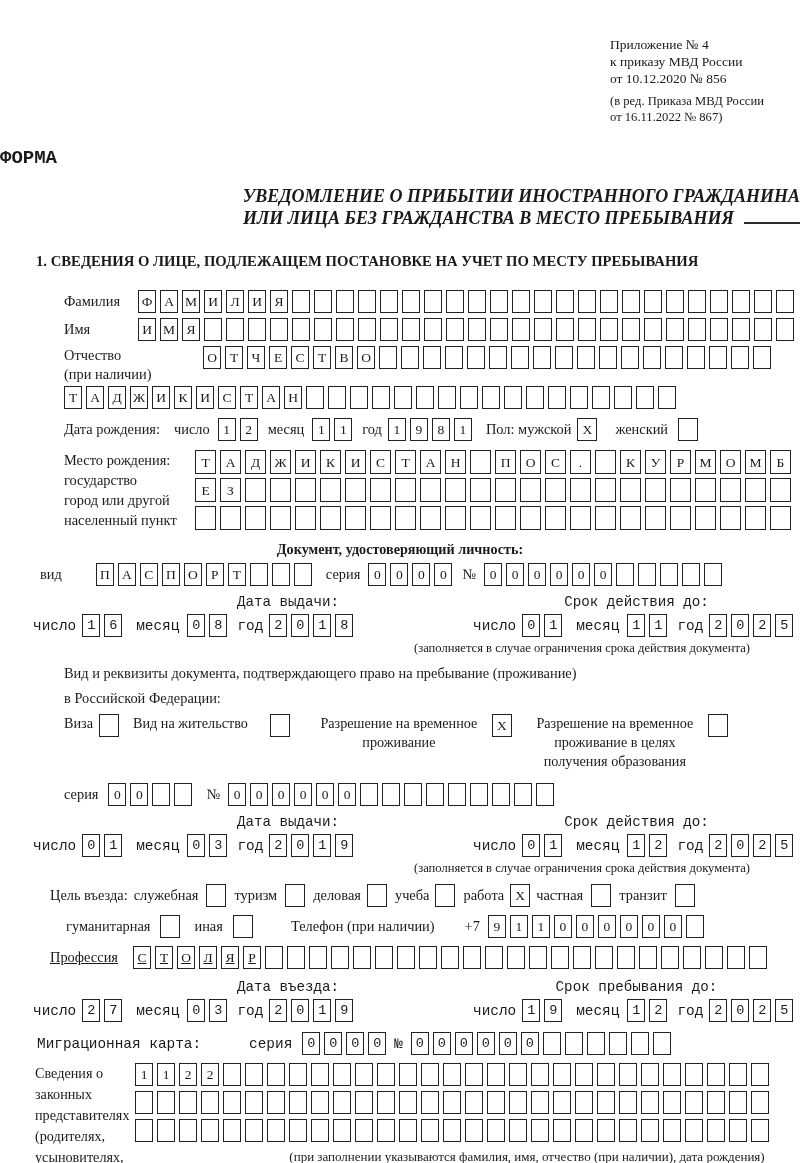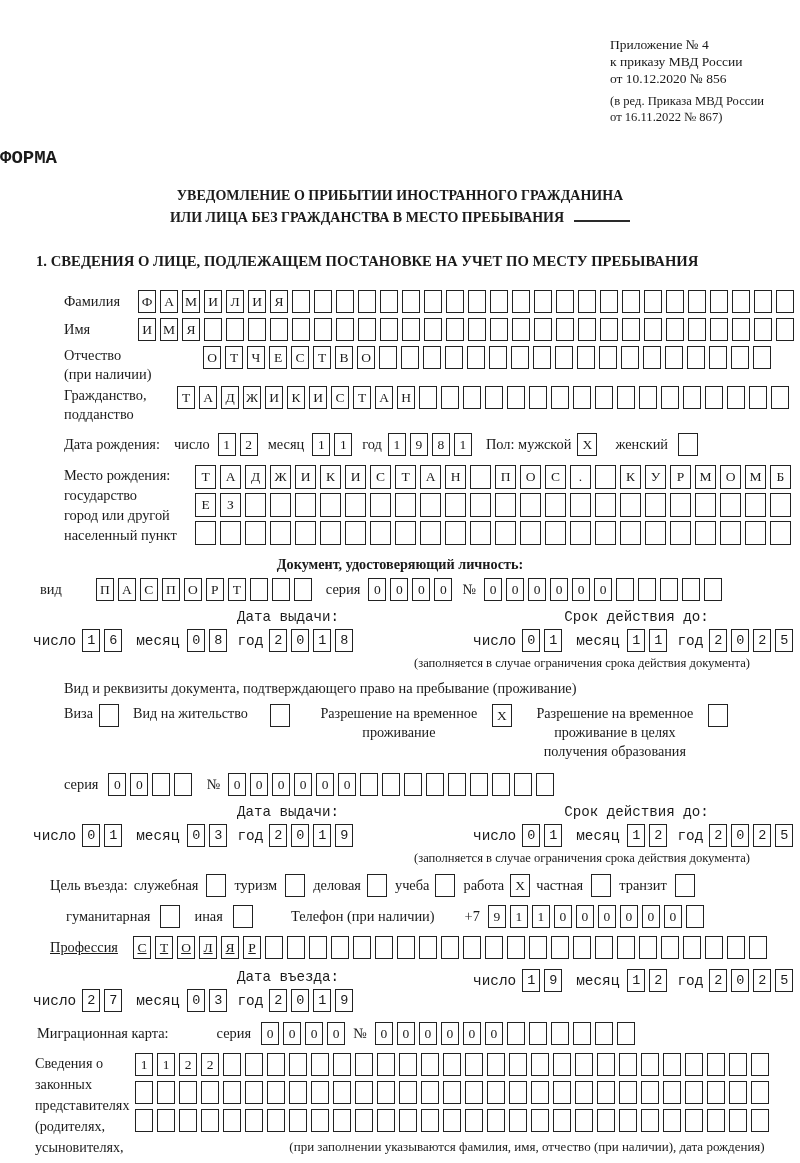--- a/index.html
+++ b/index.html
@@ -5,21 +5,21 @@
   html,body{margin:0;padding:0;background:#fff;}
   .page{
     width:800px;height:1163px;background:#ffffff;color:#1a1a1a;
     font-family:"Liberation Serif","DejaVu Serif",serif;
     position:relative;overflow:hidden;box-sizing:border-box;
   }
   
   .appendix{margin:36px 36px 0 610px;font-size:13.5px;line-height:17px;}
   .appendix .amend{margin-top:6px;font-size:12.6px;line-height:16px;}
   .forma{margin:22px 38px 0 0;font-weight:bold;font-size:19px;font-family:Liberation Mono, monospace;}
-  .title{margin-top:16px;text-align:center;font-weight:bold;font-size:14px;line-height:22px;}
+  .title{margin-top:16px;text-align:right;font-weight:bold;font-size:18px;line-height:22px;font-style:italic;}
   .blank-underline{display:inline-block;width:56px;border-bottom:2px solid #2a2a2a;height:0.85em;margin-left:10px;}
   .sec1{margin:24px 0 0 36px;font-weight:bold;font-size:14.7px;}
   
   .row{display:flex;align-items:center;}
   .lbl{font-size:14.4px;white-space:nowrap;}
   .cells{display:inline-flex;gap:4px;flex-wrap:nowrap;}
   .cell{
     box-sizing:border-box;width:18px;height:23px;border:1.8px solid #222222;
     display:inline-flex;align-items:center;justify-content:center;
     font-size:13.5px;line-height:1;background:#fff;flex:none;
@@ -182,24 +182,20 @@
         <span class="cell"></span>
         <span class="cell"></span>
         <span class="cell"></span>
         <span class="cell"></span>
         <span class="cell"></span>
         <span class="cell"></span>
       </span>
   </div>
 
   <div class="row frow" style="padding-left:64px;align-items:flex-start;margin-top:2px;">
-    <span class="lbl lblcol two-line" style="width:113px;">
-      <div>Гражданство,</div>
-      <div>подданство</div>
-    </span>
     <span class="cells">
         <span class="cell">Т</span>
         <span class="cell">А</span>
         <span class="cell">Д</span>
         <span class="cell">Ж</span>
         <span class="cell">И</span>
         <span class="cell">К</span>
         <span class="cell">И</span>
         <span class="cell">С</span>
         <span class="cell">Т</span>
@@ -426,20 +422,21 @@
               <span class="cell">2</span>
               <span class="cell">5</span>
             </span>
         </div>
       </div>
     </div>
     <div class="vnote">(заполняется в случае ограничения срока действия документа)</div>
   </div>
 
   <div class="lbl" style="margin-top:9px;padding-left:64px;">Вид и реквизиты документа, подтверждающего право на пребывание (проживание)</div>
+  <div class="lbl" style="margin-top:8px;padding-left:64px;">в Российской Федерации:</div>
 
   <div class="row" style="margin-top:7px;padding-left:64px;align-items:flex-start;">
     <span class="opt">
       <span class="olabel">Виза</span>
       <span class="cells cb ml6">
           <span class="cell"></span>
         </span>
     </span>
     <span class="opt ml14">
       <span class="olabel">Вид на жительство</span>
@@ -649,20 +646,21 @@
           <span class="lbl ml10">год</span>
           <span class="cells ml6">
               <span class="cell">2</span>
               <span class="cell">0</span>
               <span class="cell">1</span>
               <span class="cell">9</span>
             </span>
         </div>
       </div>
       <div class="dp-right">
+        <div class="cap">Срок пребывания до:</div>
         <div class="dateline">
           <span class="lbl">число</span>
           <span class="cells ml6">
               <span class="cell">1</span>
               <span class="cell">9</span>
             </span>
           <span class="lbl ml14">месяц</span>
           <span class="cells ml8">
               <span class="cell">1</span>
               <span class="cell">2</span>
@@ -672,21 +670,21 @@
               <span class="cell">2</span>
               <span class="cell">0</span>
               <span class="cell">2</span>
               <span class="cell">5</span>
             </span>
         </div>
       </div>
     </div>
   </div>
 
-  <div class="row" style="margin-top:10px;padding-left:37px;">
+  <div class="row" style="margin-top:10px;padding-left:37px;font-family:Liberation Mono, monospace;">
     <span class="lbl">Миграционная карта:</span>
     <span class="lbl" style="margin-left:48px;">серия</span>
     <span class="cells ml10">
         <span class="cell">0</span>
         <span class="cell">0</span>
         <span class="cell">0</span>
         <span class="cell">0</span>
       </span>
     <span class="lbl ml8">№</span>
     <span class="cells ml8">

